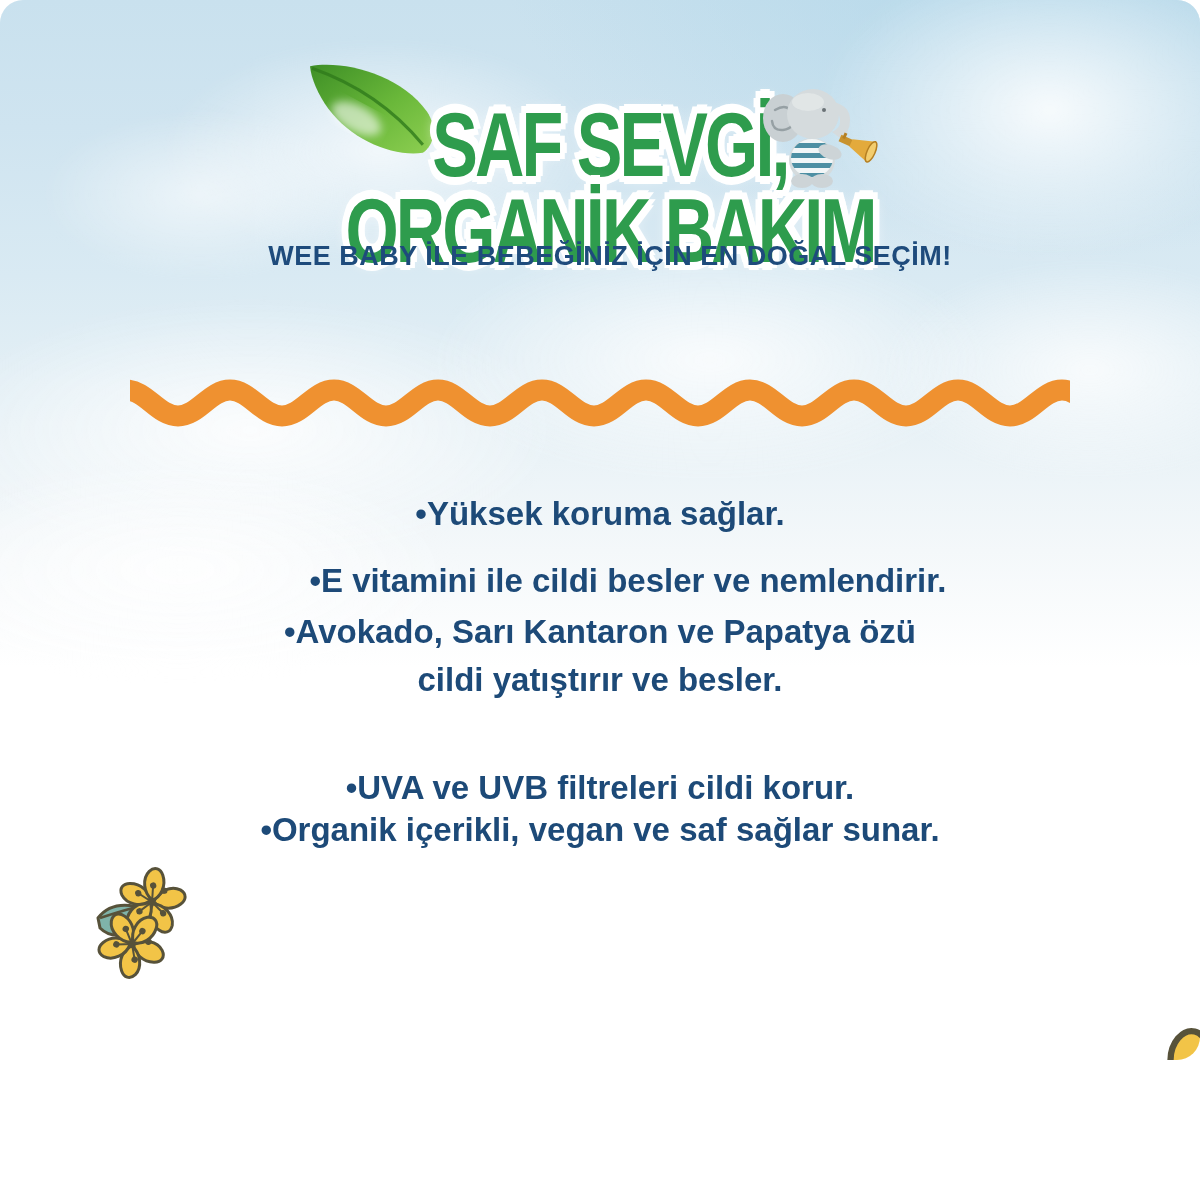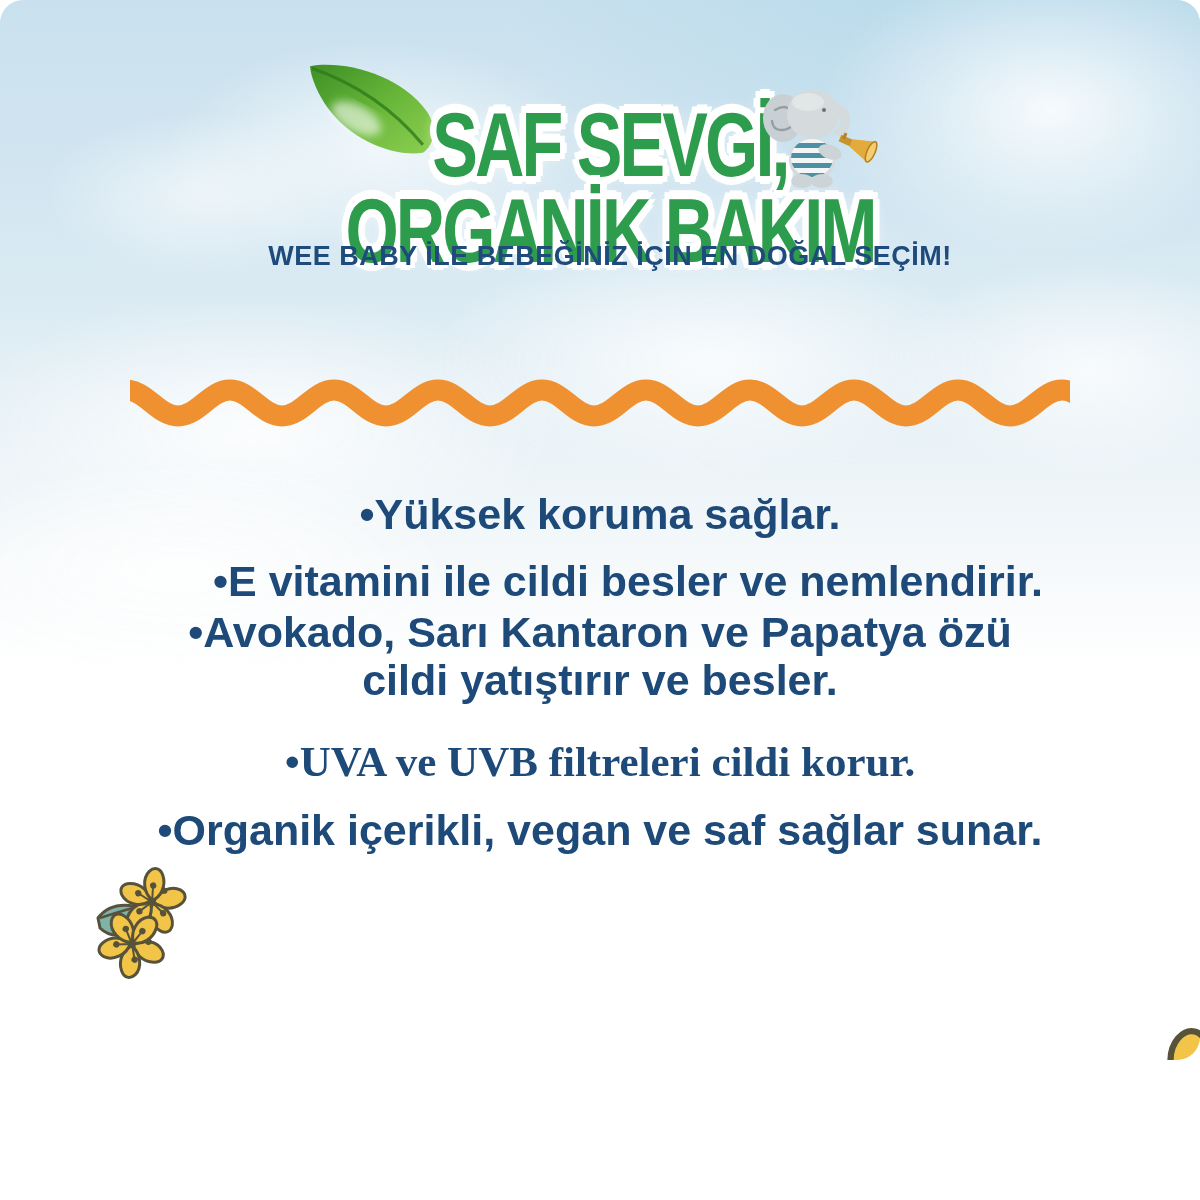--- a/index.html
+++ b/index.html
@@ -41,24 +41,24 @@
   .subtitle {
     position:absolute; left:10px; top:236px; width:1200px; text-align:center;
     color:#1e4b7c; font-weight:bold; font-size:27px; letter-spacing:.5px; line-height:40px;
   }
   
   .wave { position:absolute; left:130px; top:375px; width:940px; height:56px; }
 
   
   .bullet {
     position:absolute; left:0; width:1200px; margin:0; text-align:center;
-    color:#1d4a78; font-weight:bold; font-size:43px; line-height:48px;
+    color:#1d4a78; font-weight:bold; font-size:33px; line-height:48px;
     white-space:pre-line;
   }
-  .b1{ top:490px; } .b2{ top:557px;padding-left:28px; } .b3{ top:608px; } .b4{ top:738px;font-family:Liberation Serif, serif; } .b5{ top:806px; }
+  .b1{ top:490px; } .b2{ top:557px;padding-left:28px; } .b3{ top:608px; } .b4{ top:764px; } .b5{ top:806px; }
 
   
   .flower-left  { position:absolute; left:82px;   top:860px;  width:120px; height:130px; }
   .flower-right { position:absolute; left:1014px; top:1012px; width:250px; height:260px; }
 </style>
 </head>
 <body>
 
 <div class="banner">
 

